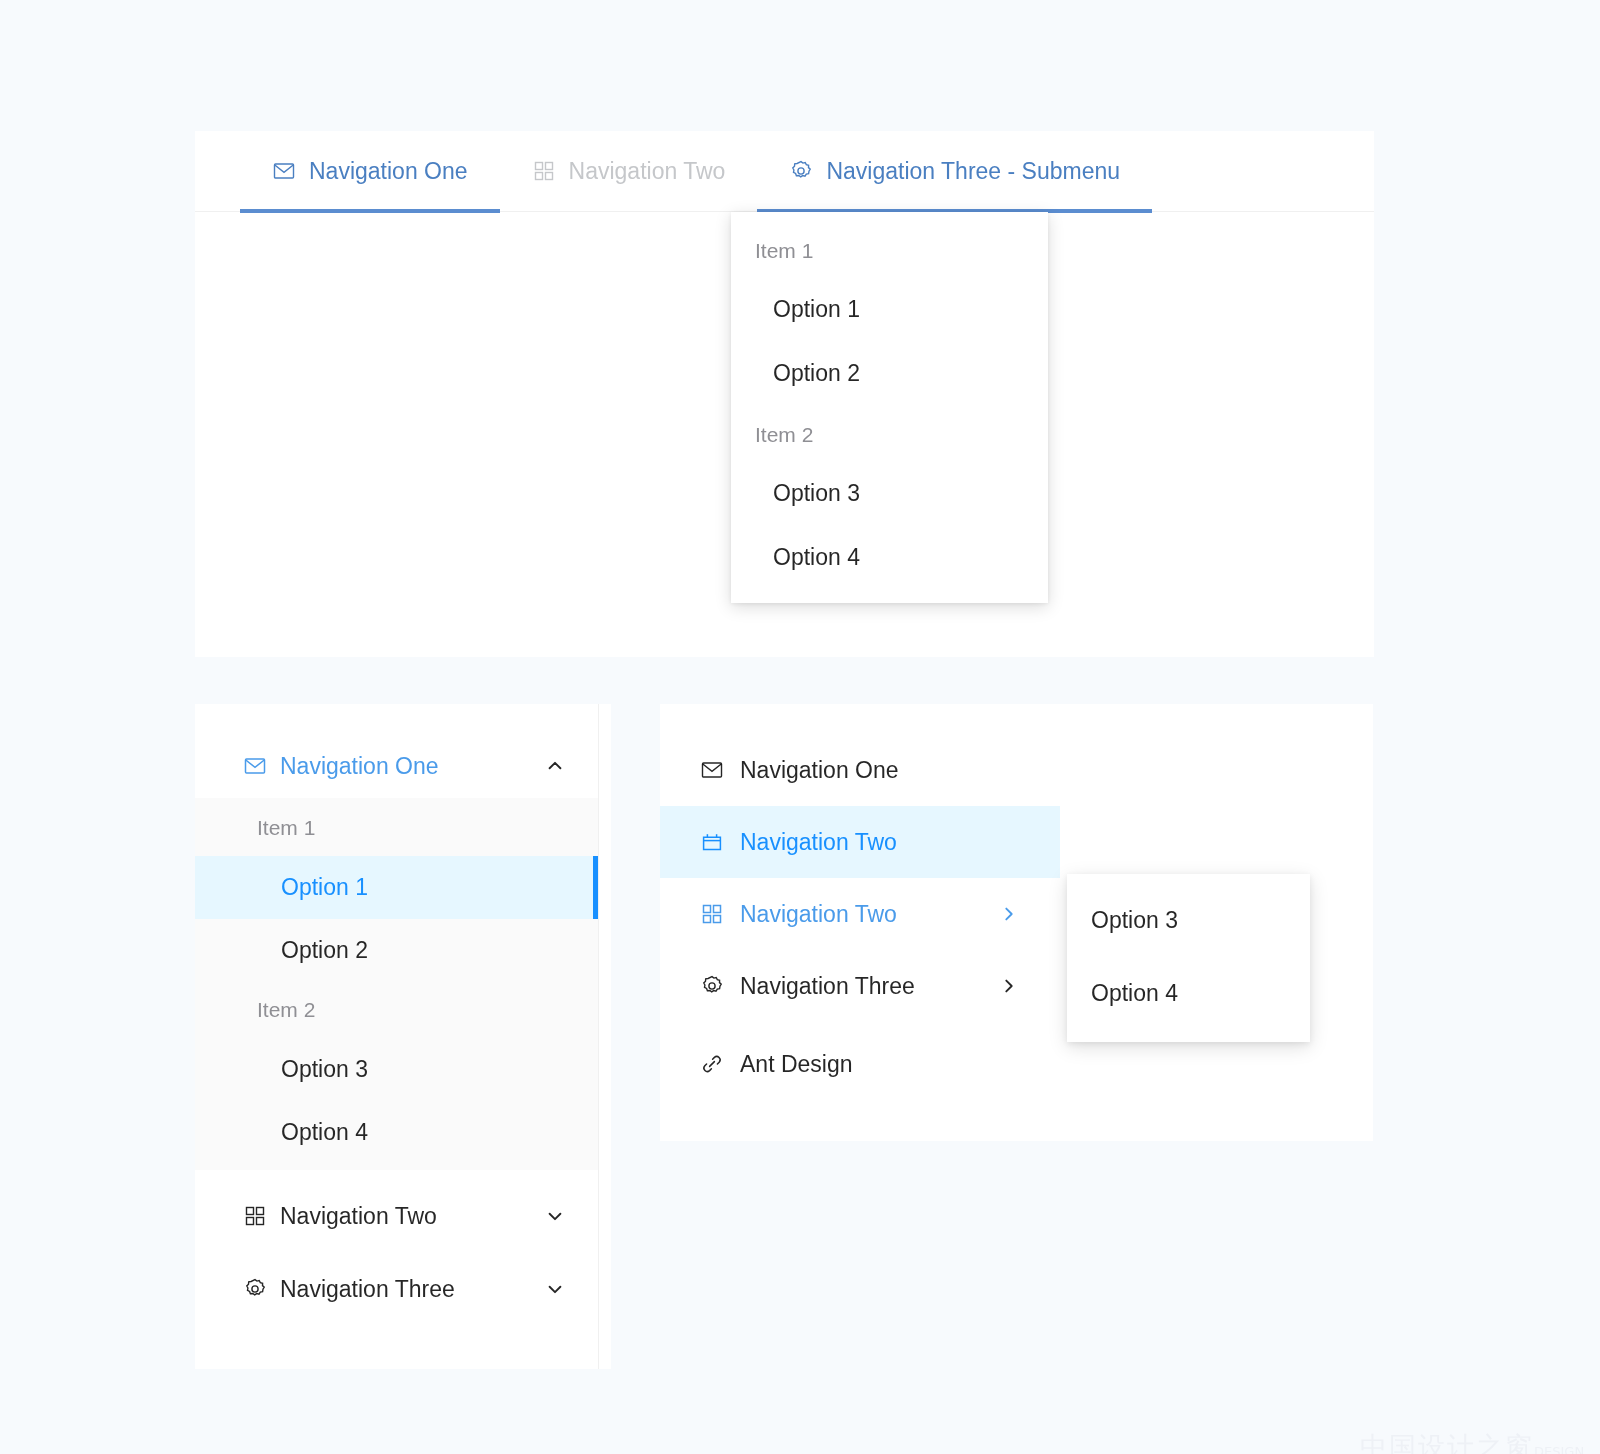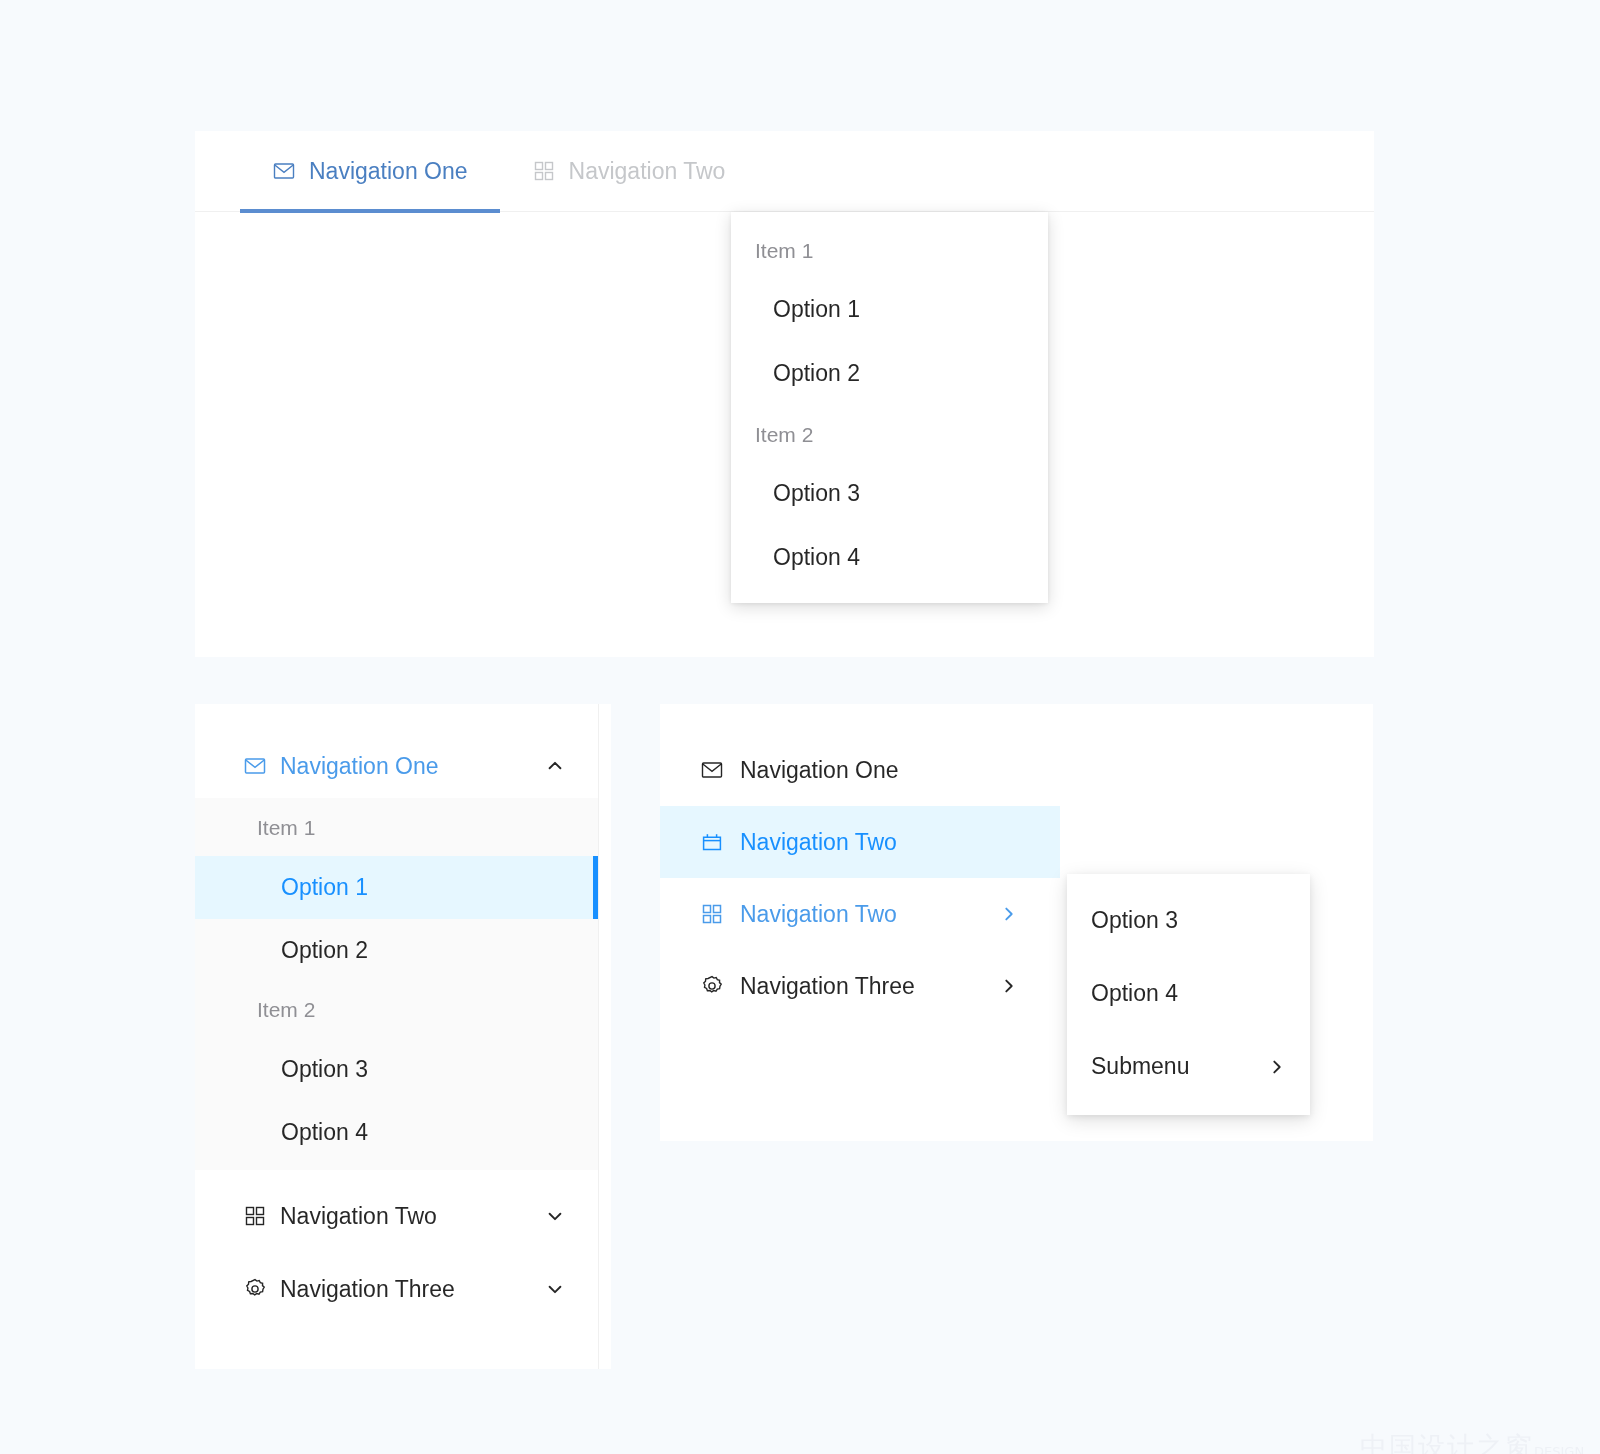--- a/index.html
+++ b/index.html
@@ -232,20 +232,29 @@
           <svg width="24" height="24" viewBox="0 0 24 24" fill="none" stroke="#c5c7ca" stroke-width="1.4">
             <rect x="3.5" y="3.5" width="7" height="7"></rect>
             <rect x="13.5" y="3.5" width="7" height="7"></rect>
             <rect x="3.5" y="13.5" width="7" height="7"></rect>
             <rect x="13.5" y="13.5" width="7" height="7"></rect>
           </svg>
         </span>
         <span>Navigation Two</span>
       </div>
 
+      <div class="h-item active">
+        <span class="ic">
+          <svg width="24" height="24" viewBox="0 0 24 24" fill="none" stroke="#4a7fc1" stroke-width="1.4">
+            <circle cx="12" cy="12" r="3.1"></circle>
+            <path d="M12 2.6l1.9 1.5 2.3-.6 1.1 2.1 2.3.6-.1 2.4 1.7 1.6-1.2 2-.4 2.4-2.3.5-1.3 2-2.3-.5-2 1.3-1.9-1.4-2.4.2-.8-2.2-2.1-1.2.4-2.3-1.1-2.1 1.7-1.7.2-2.4 2.4-.3z"></path>
+          </svg>
+        </span>
+        <span>Navigation Three - Submenu</span>
+      </div>
 
     </div>
 
     <div id="h-dropdown">
 
       <div class="grp-label">Item 1</div>
       <div class="dd-opt">Option 1</div>
       <div class="dd-opt">Option 2</div>
 
       <div class="grp-label">Item 2</div>
@@ -374,36 +383,38 @@
           </svg>
         </span>
         <span class="lbl">Navigation Three</span>
         <span class="arrow">
           <svg class="chev" viewBox="0 0 20 20" fill="none" stroke="#000000d9" stroke-width="2.1" stroke-linecap="round" stroke-linejoin="round">
             <path d="M7 4 L13 10 L7 16"></path>
           </svg>
         </span>
       </div>
 
+      <div class="v-item" style="margin-top:6px;">
+        <span class="ic">
+          <svg width="24" height="24" viewBox="0 0 24 24" fill="none" stroke="#000000d9" stroke-width="1.5" stroke-linecap="round">
+            <path d="M9.6 14.4 L14.4 9.6"></path>
+            <path d="M12.6 7.2 l1.8-1.8a3.4 3.4 0 0 1 4.8 4.8 l-1.8 1.8"></path>
+            <path d="M11.4 16.8 l-1.8 1.8a3.4 3.4 0 0 1 -4.8 -4.8 l1.8-1.8"></path>
+          </svg>
+        </span>
+        <span class="lbl">Ant Design</span>
+      </div>
 
       <div id="v-popup">
         <div class="p-item">
           <span class="lbl">Option 3</span>
         </div>
         <div class="p-item">
           <span class="lbl">Option 4</span>
         </div>
-        <div class="p-item">
-          <span class="lbl">Submenu</span>
-          <span class="arrow">
-            <svg class="chev" viewBox="0 0 20 20" fill="none" stroke="#000000d9" stroke-width="2.1" stroke-linecap="round" stroke-linejoin="round">
-              <path d="M7 4 L13 10 L7 16"></path>
-            </svg>
-          </span>
-        </div>
       </div>
 
     </div>
   </div>
 
   <div id="watermark">
     <span>中国设计之窗</span><span class="wm-small">DESIGN</span>
   </div>
 
 </div>

